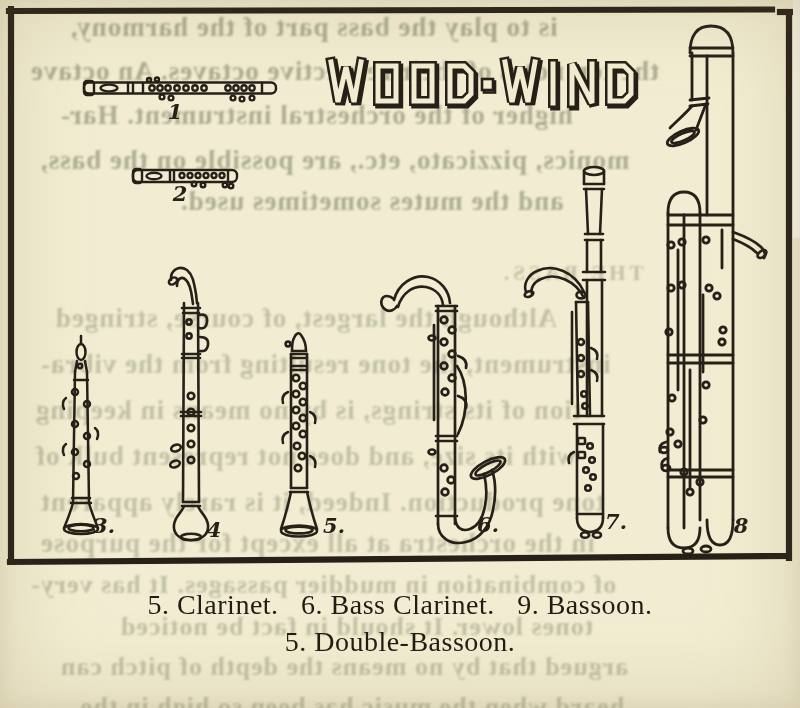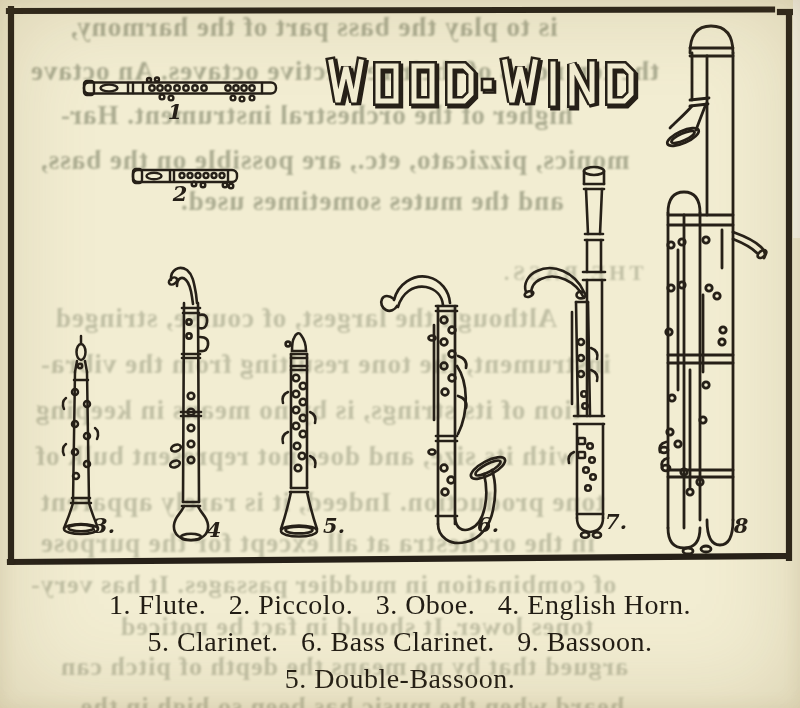--- a/index.html
+++ b/index.html
@@ -356,20 +356,19 @@
         <ellipse cx="666" cy="468" rx="4" ry="2.8"></ellipse>
       <path d="M668,528 Q668,548 684,548 Q700,548 700,528"></path>
       <path d="M707,520 Q707,545 720,545 Q733,545 733,520"></path>
       <ellipse cx="688" cy="551" rx="5" ry="3"></ellipse>
         <ellipse cx="706" cy="549" rx="5" ry="3"></ellipse>
     </g>
     <text class="figlabel" x="741" y="533" text-anchor="middle">8</text>
   </svg>
 
   <div id="caption">
-    <div class="cap-line">1. Flute.   2. Piccolo.   3. Oboe.   4. English Horn.</div>
     <div class="cap-line">5. Clarinet.   6. Bass Clarinet.   9. Bassoon.</div>
     <div class="cap-line">5. Double-Bassoon.</div>
   </div>
 
   <div id="page-edge"></div>
   <div id="vignette"></div>
 </div>
 
 </body></html>

